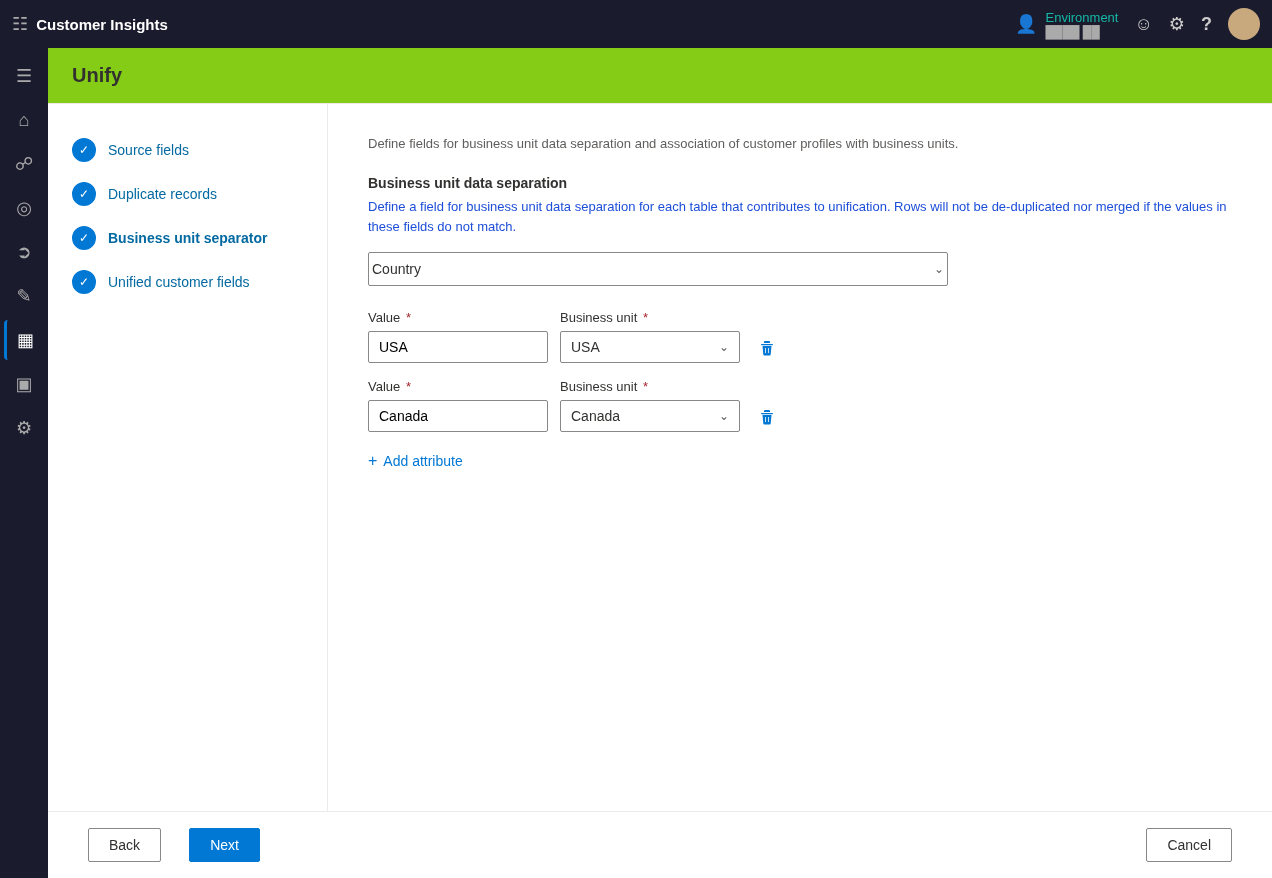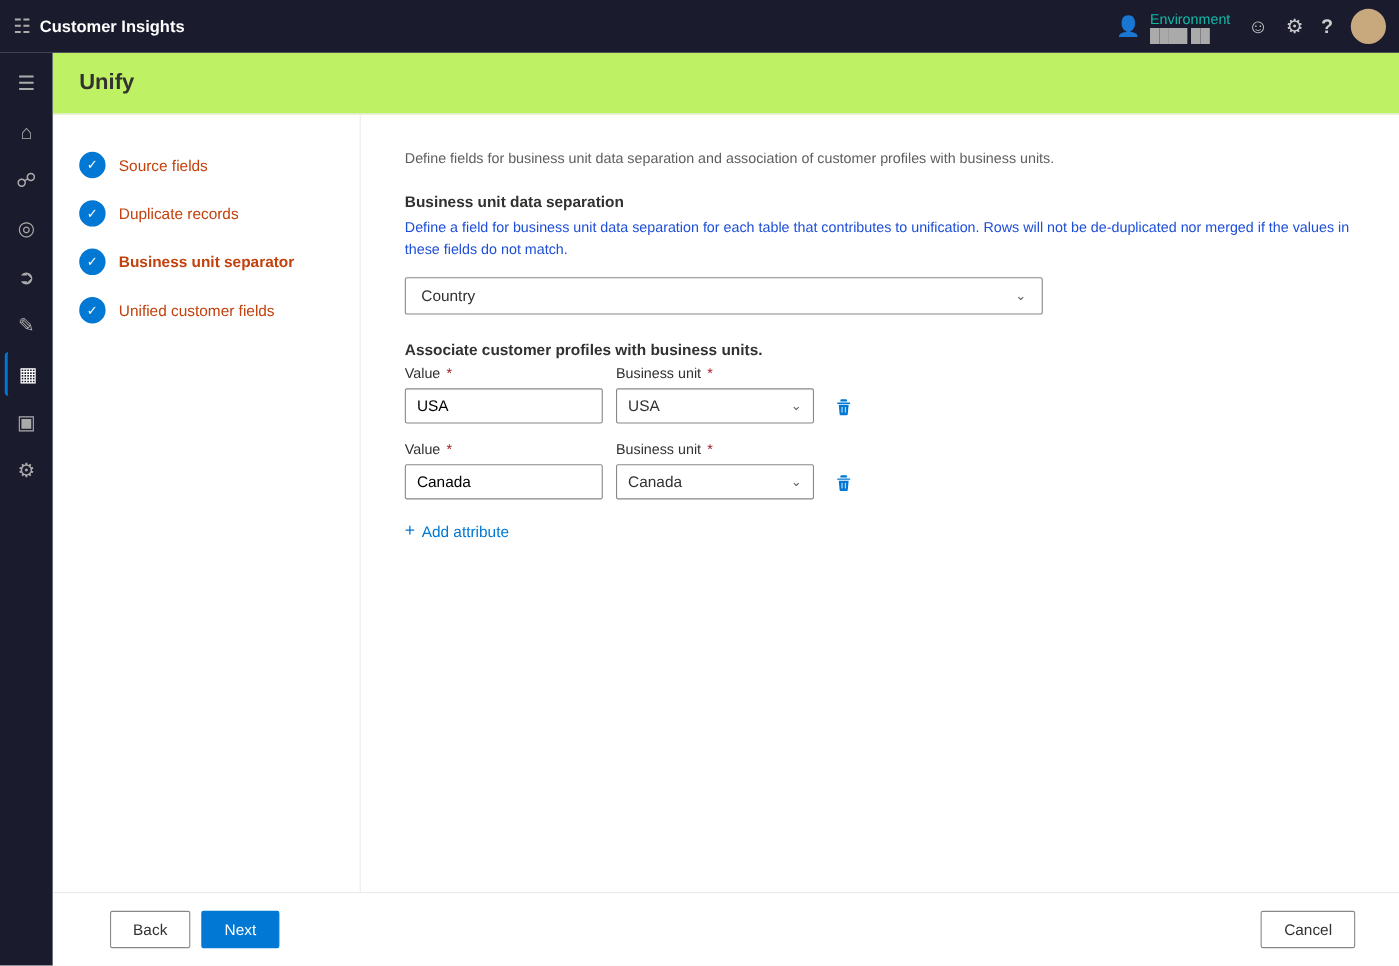--- a/index.html
+++ b/index.html
@@ -57,21 +57,21 @@
       display: flex;
       flex-direction: column;
       background: #fff;
       overflow: hidden;
     }
 
     
     .page-header {
       padding: 16px 24px;
       border-bottom: 1px solid #edebe9;
-      background: #bef264;
+      background: #84cc16;
     }
     .page-header-title { font-size: 20px; font-weight: 600; color: #323130; }
 
     
     .inner-layout { display: flex; flex: 1; overflow: hidden; }
 
     
     .steps-sidebar {
       width: 280px;
       padding: 24px 16px;
@@ -99,21 +99,21 @@
     .step-circle.completed {
       background: #0078d4;
       border-color: #0078d4;
       color: #fff;
     }
     .step-circle.empty {
       background: #fff;
       border-color: #ccc;
       color: #ccc;
     }
-    .step-label { font-size: 14px; color: #c2410c; }
+    .step-label { font-size: 14px; color: #0369a1; }
     .step-label.bold { font-weight: 700; }
 
     
     .main-content {
       flex: 1;
       padding: 32px 40px;
       overflow-y: auto;
     }
     .page-title { font-size: 22px; font-weight: 400; color: #323130; margin-bottom: 12px; }
     .page-desc { font-size: 13px; color: #605e5c; margin-bottom: 24px; }
@@ -124,21 +124,21 @@
     .field-label {
       font-size: 13px;
       margin-bottom: 8px;
     }
     .field-label span { color: #a4262c; margin-left: 2px; }
     .field-label .highlight { color: #0078d4; }
 
     .dropdown-field {
       border: 1px solid #8a8886;
       border-radius: 2px;
-      padding: 8px 14px;
+      padding: 8px 3px;
       display: flex;
       align-items: center;
       justify-content: space-between;
       background: #fff;
       cursor: pointer;
       max-width: 580px;
       margin-bottom: 24px;
     }
 
     .associate-section { margin-top: 8px; }
@@ -193,21 +193,21 @@
 
     
     .footer {
       border-top: 1px solid #edebe9;
       padding: 16px 40px;
       display: flex;
       align-items: center;
       background: #fff;
       flex-shrink: 0;
     }
-    .footer-left { display: flex; gap: 10px; margin-left: 12px; }
+    .footer-left { display: flex; gap: 28px; }
     .footer-right { margin-left: auto; display: flex; gap: 12px; }
 
     .btn { padding: 8px 20px; border-radius: 2px; font-size: 14px; cursor: pointer; border: 1px solid; }
     .btn-outline { background: #fff; border-color: #8a8886; color: #323130; }
     .btn-primary { background: #0078d4; border-color: #0078d4; color: #fff; }
   </style>
 </head>
 <body>
 
 <div class="top-bar">
@@ -286,21 +286,20 @@
           <div class="section-title">Business unit data separation</div>
           <p class="section-desc">Define a field for business unit data separation for each table that contributes to unification. Rows will not be de-duplicated nor merged if the values in these fields do not match.</p>
 
           <div class="dropdown-field">
             <span>Country</span>
             <span style="color:#605e5c; font-size:12px;">⌄</span>
           </div>
         </div>
 
         <div class="associate-section">
-          <div class="section-title">Associate customer profiles with business units.</div>
 
           <div class="row-pair">
             <div class="field-group">
               <label>
                 <span>Value</span><span class="req"> *</span>
               </label>
               <input type="text" class="input-field" value="USA" style="">
             </div>
             <div class="field-group">
               <label>

